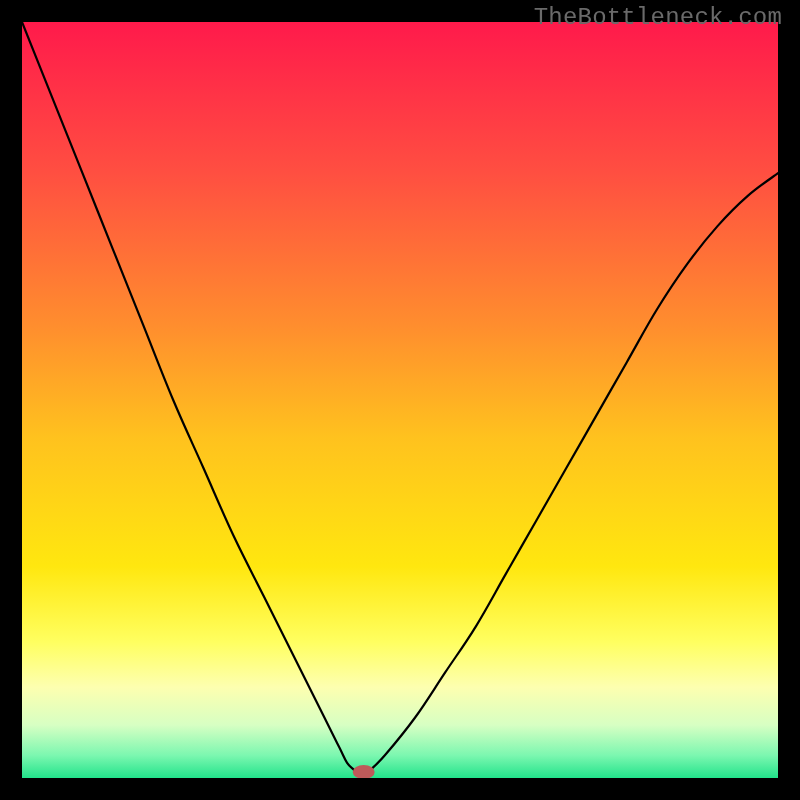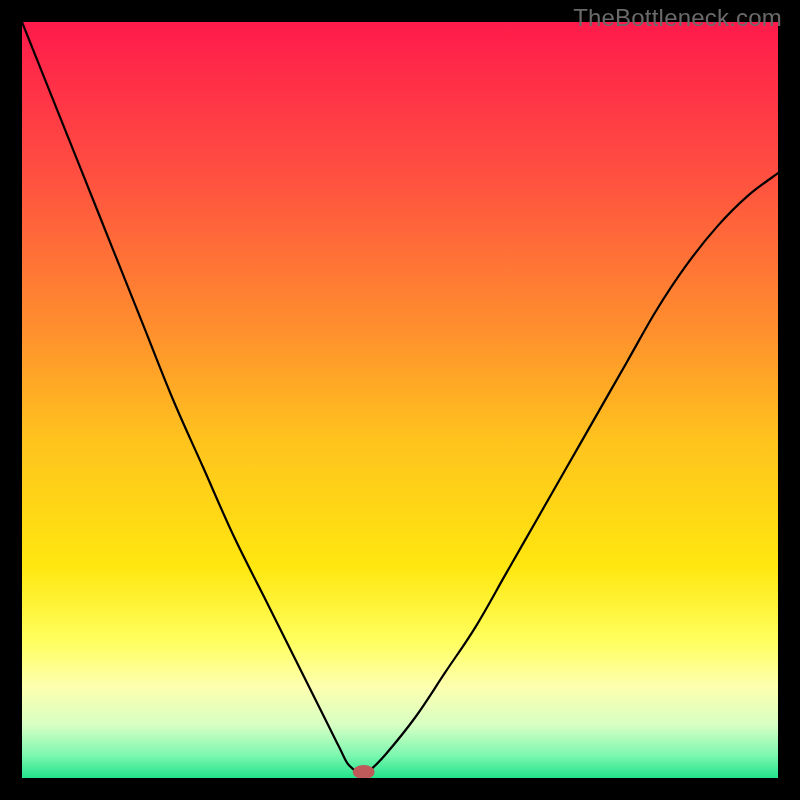--- a/index.html
+++ b/index.html
@@ -18,20 +18,21 @@
   }
   .watermark {
     position: absolute;
     top: 4px;
     right: 18px;
     color: #6a6a6a;
     font-size: 24px;
     font-weight: 400;
     letter-spacing: 0.2px;
     z-index: 10;
+    font-family: Liberation Mono, monospace;
   }
   .plot {
     position: absolute;
     left: 22px;
     top: 22px;
     width: 756px;
     height: 756px;
   }
   .plot svg {
     display: block;

